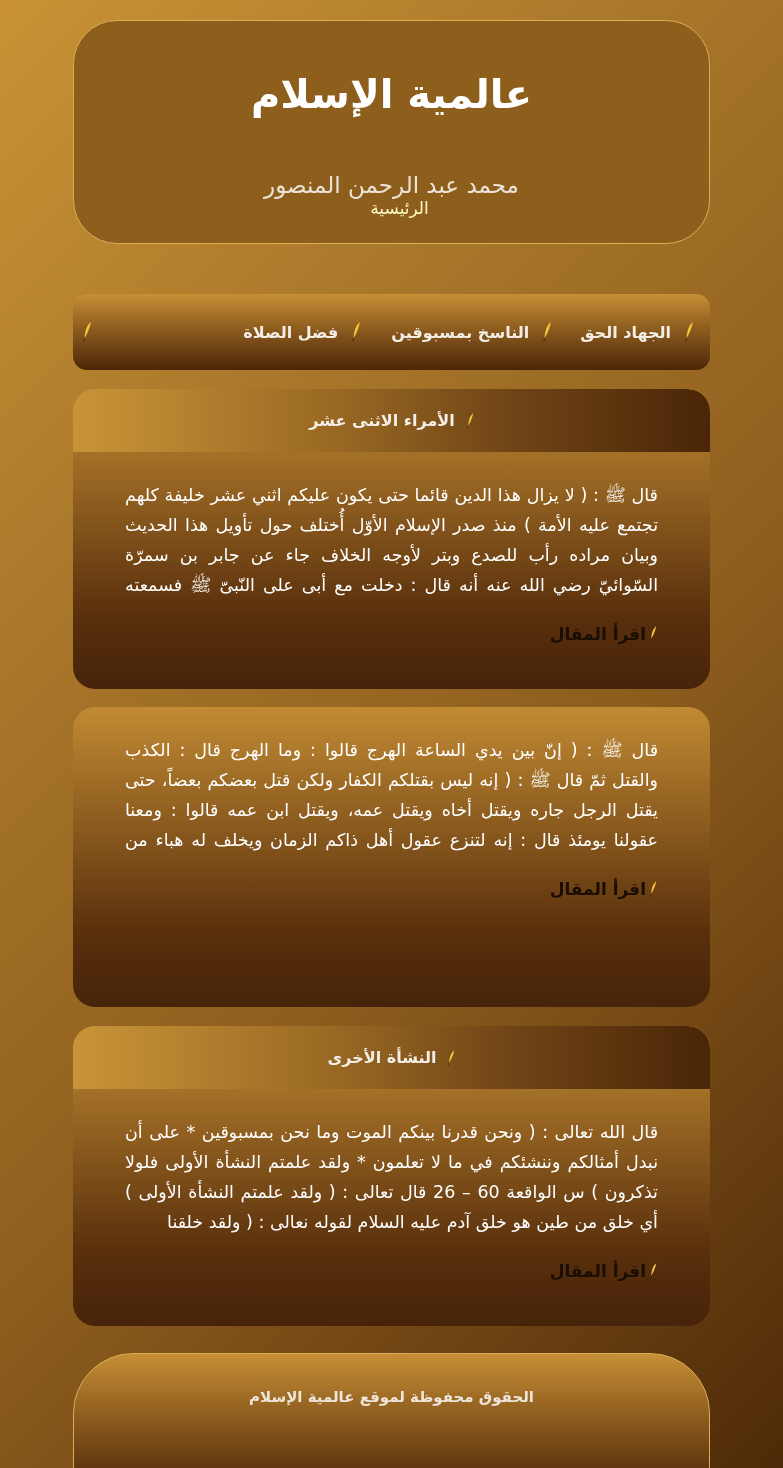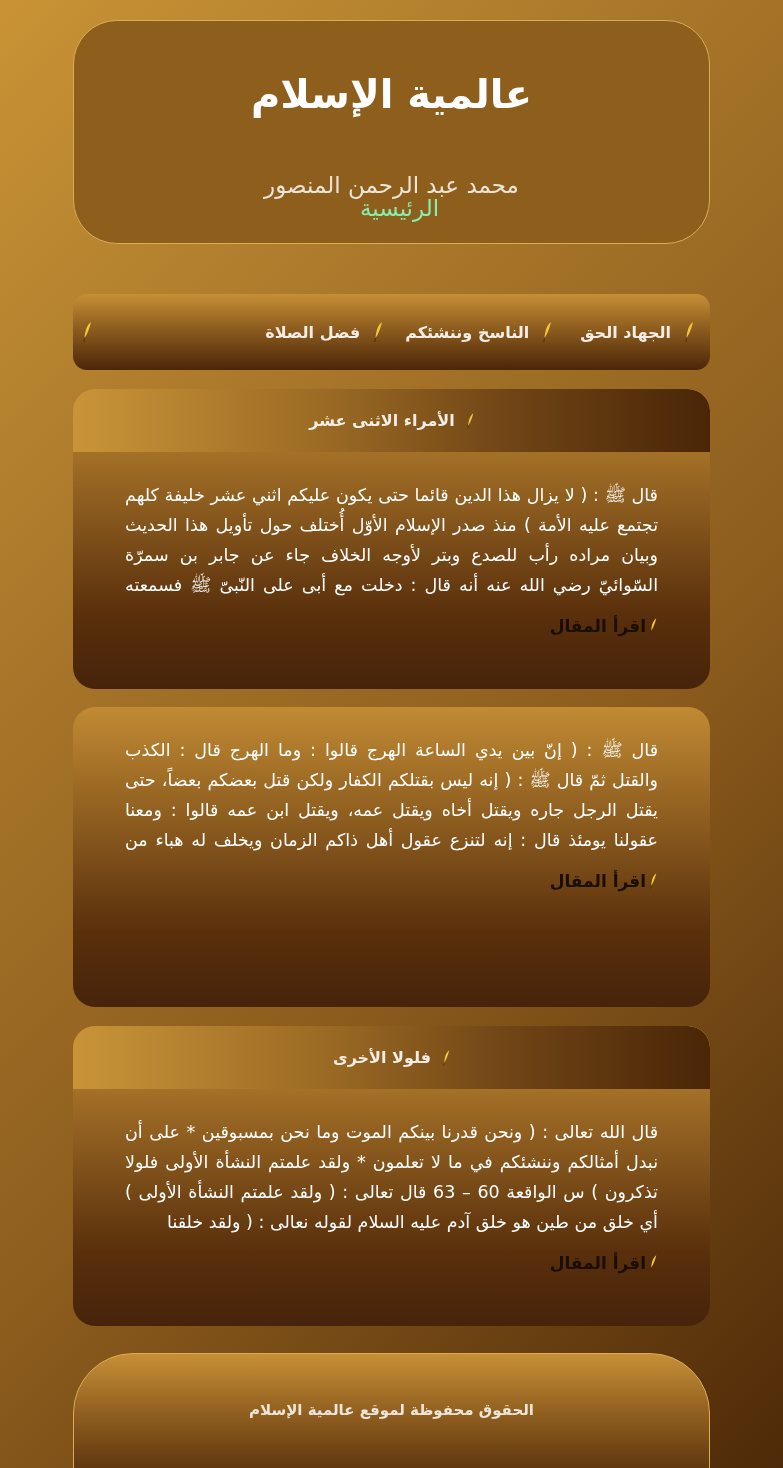--- a/index.html
+++ b/index.html
@@ -20,33 +20,33 @@
   .site-title {
     position: absolute; left: 0; right: 0; top: 48px;
     color: #ffffff; font-weight: bold; font-size: 40px; line-height: 50px;
   }
   .site-author {
     position: absolute; left: 0; right: 0; top: 118px;
     color: #ece4d8; font-size: 23px; line-height: 30px; margin-top: 31px;
   }
   .home-link {
     position: absolute; left: 0; right: 0; top: 172px;
-    color: #86efac; font-size: 23px; line-height: 30px; text-decoration: none; padding-left: 16px;
+    color: #fef9c3; font-size: 17px; line-height: 30px; text-decoration: none; padding-left: 16px;
   }
   .nav {
     position: absolute; left: 73px; top: 294px; width: 637px; height: 76px;
     border-radius: 14px;
     background: linear-gradient(180deg, #c68f36 0%, #8e5d1f 45%, #4b2608 100%);
     display: flex; align-items: center; justify-content: flex-start;
     padding-right: 16px;
   }
   .nav-item {
     display: flex; align-items: center; gap: 14px;
     color: #f3ede5; font-weight: bold; font-size: 16px;
-    margin-left: 22px; cursor: pointer;
+    margin-left: 30px; cursor: pointer;
   }
   .nav-item:first-child { margin-left: 28px; }
   .quill {
     display: inline-block; width: 9px; height: 22px;
   }
   .card {
     position: absolute; left: 73px; width: 637px;
     border-radius: 22px;
     background: linear-gradient(180deg, #c18a33 0%, #8a5a1e 40%, #5a300c 75%, #46230a 100%);
     overflow: hidden;
@@ -61,21 +61,21 @@
   }
   .card-body {
     padding: 28px 52px 0 52px;
     color: #ffffff;
     font-size: 17.5px; line-height: 30px;
     text-align: justify; text-align-last: right;
     height: 152px; overflow: hidden;
   }
   .read-more {
     display: flex; align-items: center; gap: 4px;
-    margin-right: 53px; margin-top: 12px;
+    margin-right: 53px; margin-top: 20px;
     color: #1a0d02; font-weight: bold; font-size: 17px;
     cursor: pointer; width: max-content;
   }
   .footer {
     position: absolute; left: 73px; top: 1353px; width: 637px; height: 140px;
     border: 1px solid #d9ad55;
     border-radius: 60px 60px 0 0;
     background: linear-gradient(180deg, #c68f36 0%, #8e5d1f 45%, #4b2608 100%);
     text-align: center;
   }
@@ -111,21 +111,21 @@
   <div class="nav-item">
     <svg class="quill">
         <use href="#quill"></use>
       </svg>
     <span>الجهاد الحق</span>
   </div>
   <div class="nav-item">
     <svg class="quill">
         <use href="#quill"></use>
       </svg>
-    <span>الناسخ وننشئكم</span>
+    <span>الناسخ بمسبوقين</span>
   </div>
   <div class="nav-item">
     <svg class="quill">
         <use href="#quill"></use>
       </svg>
     <span>فضل الصلاة</span>
   </div>
   <svg class="quill" style="margin-right:auto;margin-left:10px">
       <use href="#quill"></use>
     </svg>
@@ -155,26 +155,26 @@
       </svg>
     <span>اقرأ المقال</span>
   </div>
 </article>
 
 <article class="card" style="top:1026px;height:300px">
   <div class="card-head">
     <svg class="quill" style="width:7px;height:18px">
         <use href="#quill"></use>
       </svg>
-    <span>فلولا الأخرى</span>
+    <span>النشأة الأخرى</span>
   </div>
-  <div class="card-body">قال الله تعالى : ( ونحن قدرنا بينكم الموت وما نحن بمسبوقين * على أن نبدل أمثالكم وننشئكم في ما لا تعلمون * ولقد علمتم النشأة الأولى فلولا تذكرون ) س الواقعة 60 – 63 قال تعالى : ( ولقد علمتم النشأة الأولى ) أي خلق من طين هو خلق آدم عليه السلام لقوله نعالى : ( ولقد خلقنا</div>
+  <div class="card-body">قال الله تعالى : ( ونحن قدرنا بينكم الموت وما نحن بمسبوقين * على أن نبدل أمثالكم وننشئكم في ما لا تعلمون * ولقد علمتم النشأة الأولى فلولا تذكرون ) س الواقعة 60 – 26 قال تعالى : ( ولقد علمتم النشأة الأولى ) أي خلق من طين هو خلق آدم عليه السلام لقوله نعالى : ( ولقد خلقنا</div>
   <div class="read-more">
     <svg class="quill" style="width:7px;height:18px">
         <use href="#quill"></use>
       </svg>
     <span>اقرأ المقال</span>
   </div>
 </article>
 
 <footer class="footer">
-  <div class="footer-line" style="top:45px">الحقوق محفوظة لموقع عالمية الإسلام</div>
+  <div class="footer-line" style="top:32px">الحقوق محفوظة لموقع عالمية الإسلام</div>
 </footer>
 
 </body></html>

